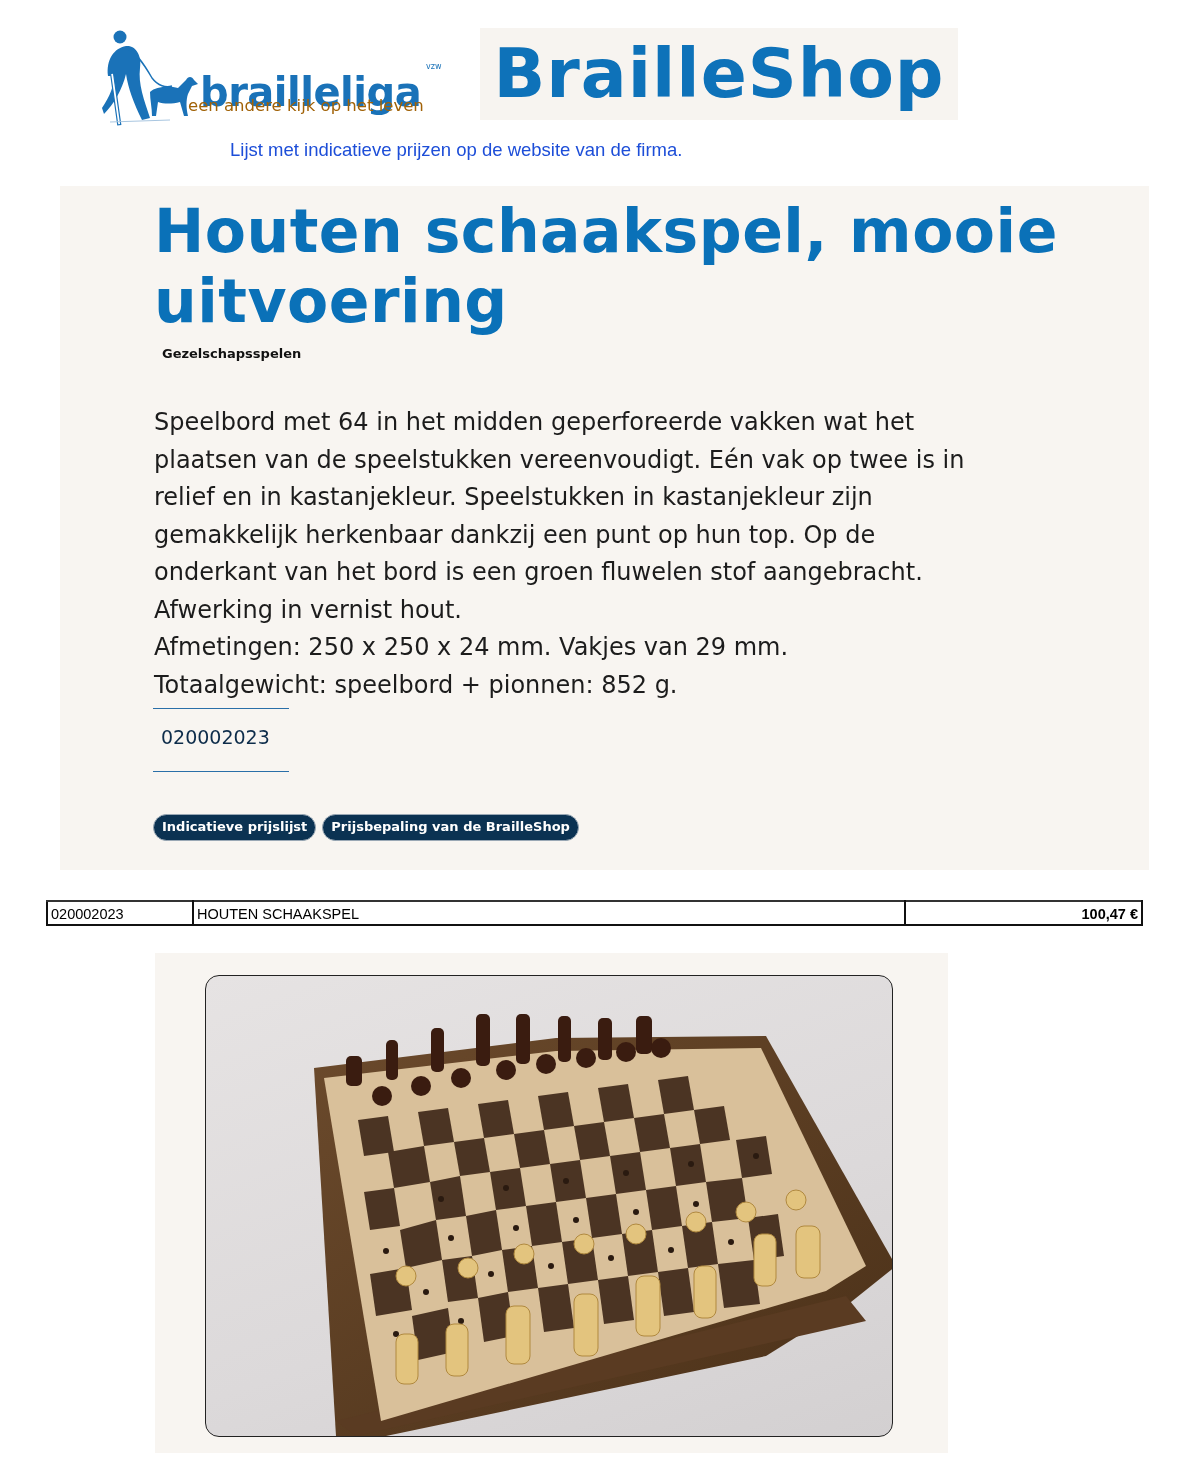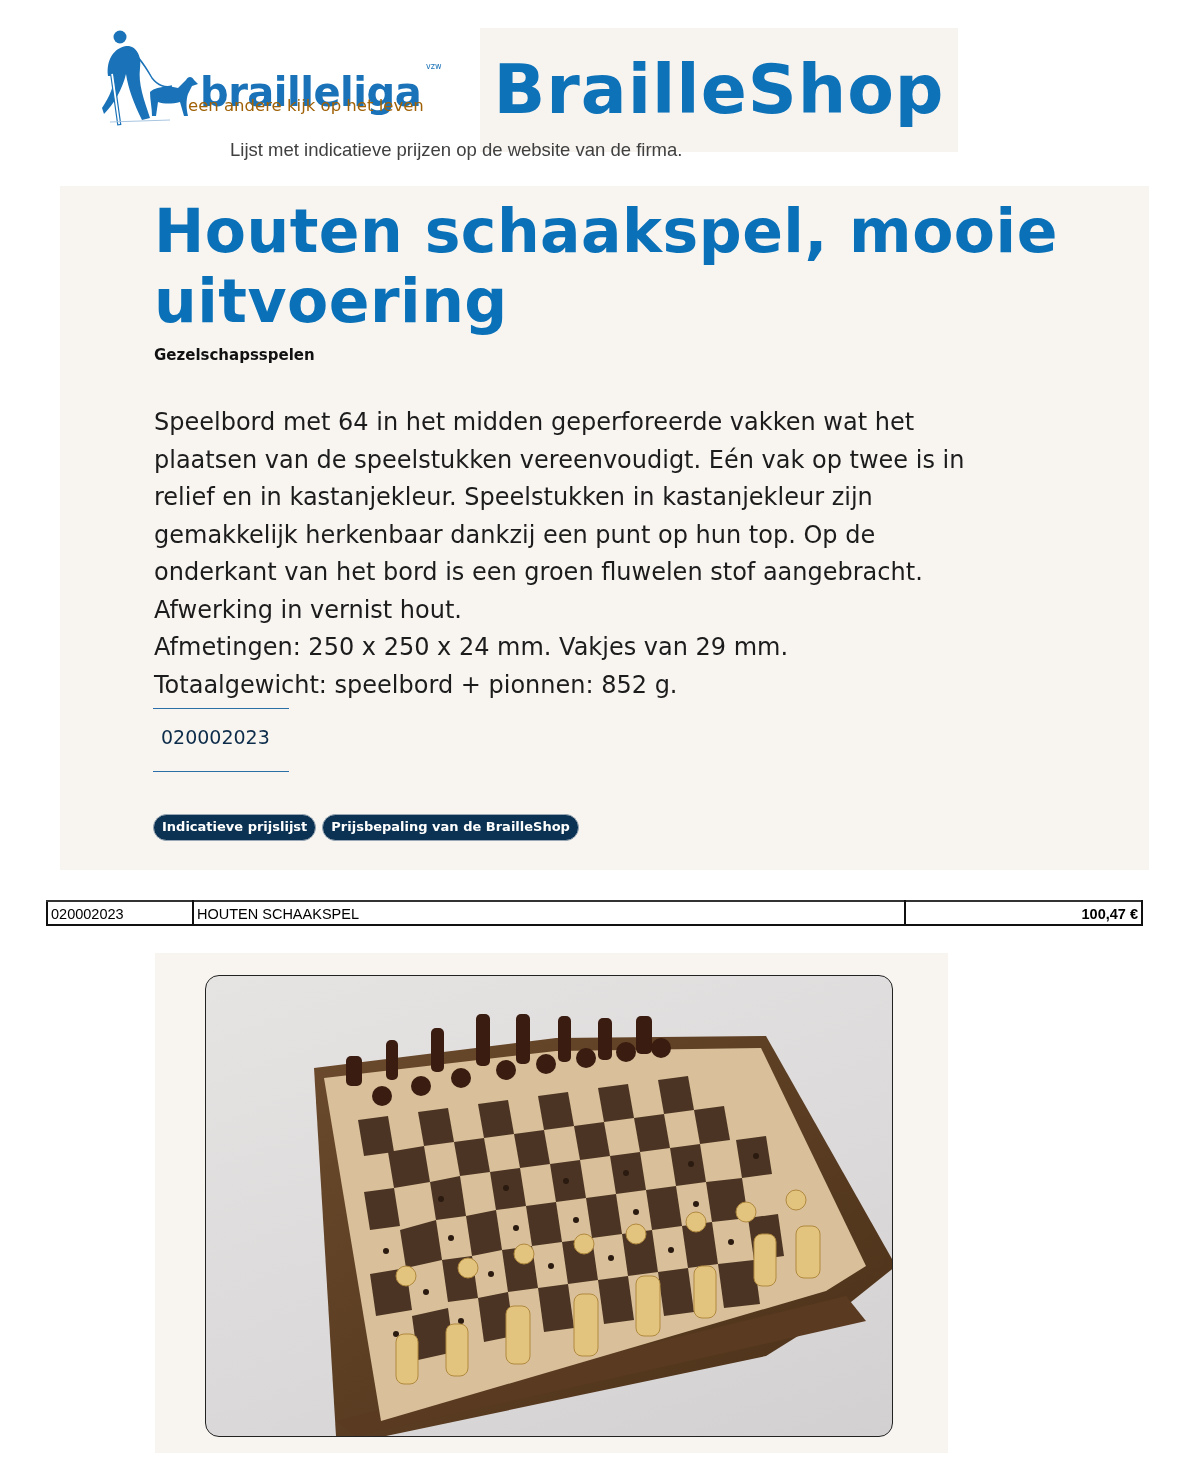--- a/index.html
+++ b/index.html
@@ -7,34 +7,34 @@
          font-family: "DejaVu Sans", sans-serif; }
 
   
   .logo-brailleliga { position: absolute; left: 100px; top: 28px; width: 350px; height: 100px; }
   .logo-brailleliga svg { position: absolute; left: 0; top: 0; }
   .bl-word { position: absolute; left: 100px; top: 44px; font-family: "DejaVu Sans", sans-serif;
              font-weight: bold; font-size: 40px; color: #1a72b8; letter-spacing: -0.5px; line-height: 1; text-align: center; }
   .bl-vzw { position: absolute; left: 326px; top: 34px; font-size: 8px; color: #1a72b8; }
   .bl-tag { position: absolute; left: 88px; top: 70px; font-size: 16.5px; color: #a16207; line-height: 1; }
 
-  .logo-brailleshop { position: absolute; left: 480px; top: 28px; width: 478px; height: 124px;
+  .logo-brailleshop { position: absolute; left: 480px; top: 28px; width: 478px; height: 92px;
                       background: #f7f4f0; display: flex; align-items: center; justify-content: center; }
   .logo-brailleshop span { font-family: "DejaVu Sans", sans-serif; font-weight: bold;
                            font-size: 68px; color: #0e72b9; letter-spacing: 1px; line-height: 1; }
 
-  .disclaimer { position: absolute; left: 230px; top: 139px; color: #404040;
+  .disclaimer { position: absolute; left: 230px; top: 139px; color: #1d4ed8;
                 font-family: "Liberation Sans", sans-serif; font-size: 18.5px; }
 
   
   .card { position: absolute; left: 60px; top: 186px; width: 1089px; height: 684px; background: #f8f5f1; }
   .title { position: absolute; left: 94px; top: 10px; width: 980px; margin: 0;
            font-family: "DejaVu Sans", sans-serif; font-weight: bold; font-size: 60px;
            line-height: 70px; color: #0a71b8; letter-spacing: 0.5px; }
-  .category { position: absolute; left: 94px; top: 160px; font-size: 15px; font-weight: bold; color: #111; }
+  .category { position: absolute; left: 102px; top: 160px; font-size: 13px; font-weight: bold; color: #111; }
   .desc { position: absolute; left: 94px; top: 218px; width: 820px; font-family: "DejaVu Sans", sans-serif;
           font-size: 24px; line-height: 37.5px; color: #1c1c1c; }
   .desc p { margin: 0; }
   .code-block { position: absolute; left: 93px; top: 522px; width: 136px; height: 62px;
                 border-top: 1.5px solid #2a6fa8; border-bottom: 1.5px solid #2a6fa8; }
   .code-block span { position: absolute; left: 8px; top: 17px; font-size: 19px; color: #0d2c4a; }
   .tags { position: absolute; left: 93px; top: 628px; display: flex; gap: 6px; }
   .tag { background: #0b3252; color: #ffffff; border-radius: 14px; padding: 4px 8px 5px 8px;
          font-size: 13px; font-weight: bold; border: 1.5px solid #9aa8b5; line-height: 16px; white-space: nowrap; }
 

